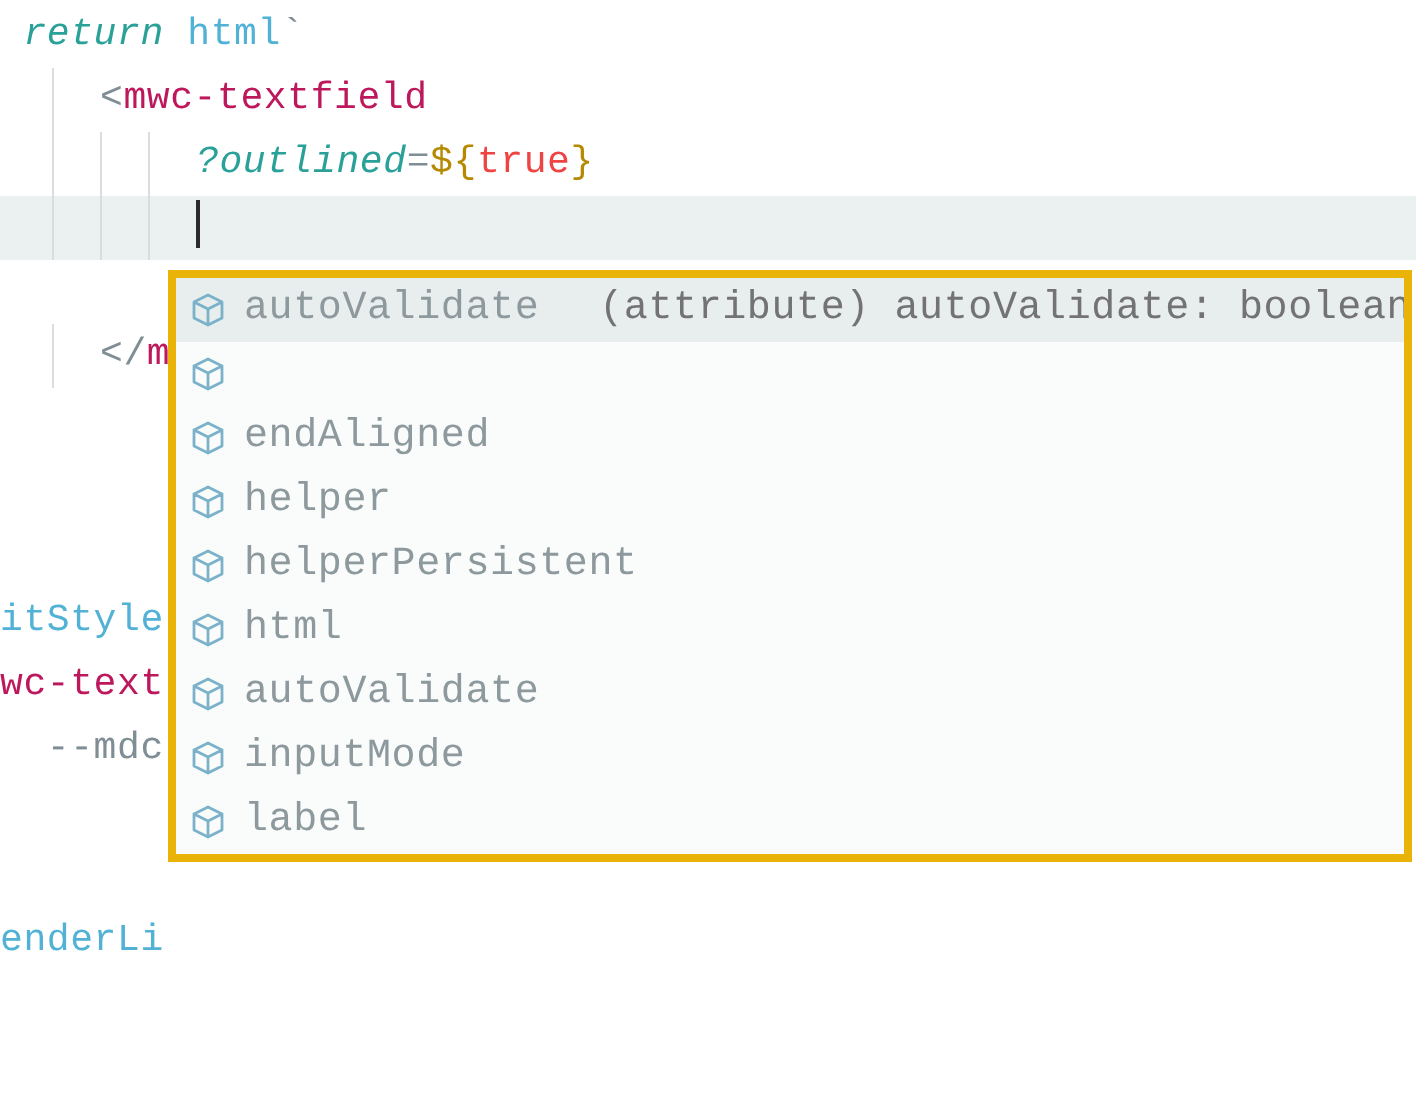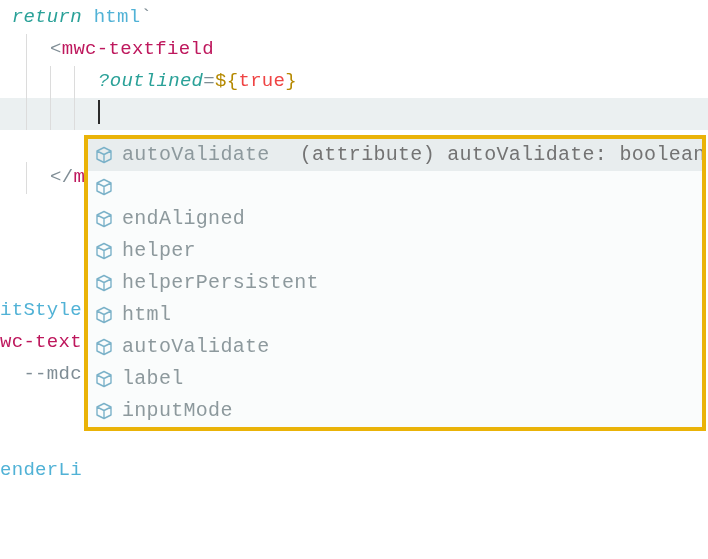--- a/index.html
+++ b/index.html
@@ -215,25 +215,25 @@
           </svg>
         </span>
         <span class="ac-label">autoValidate</span>
       </div>
       <div class="ac-item">
         <span class="ac-icon">
           <svg width="18" height="18" viewBox="0 0 18 18">
             <use href="#cube-icon"></use>
           </svg>
         </span>
+        <span class="ac-label">inputMode</span>
+      </div>
+      <div class="ac-item">
+        <span class="ac-icon">
+          <svg width="18" height="18" viewBox="0 0 18 18">
+            <use href="#cube-icon"></use>
+          </svg>
+        </span>
         <span class="ac-label">label</span>
       </div>
-      <div class="ac-item">
-        <span class="ac-icon">
-          <svg width="18" height="18" viewBox="0 0 18 18">
-            <use href="#cube-icon"></use>
-          </svg>
-        </span>
-        <span class="ac-label">inputMode</span>
-      </div>
     </div>
 
 </div>
 
 </body></html>

